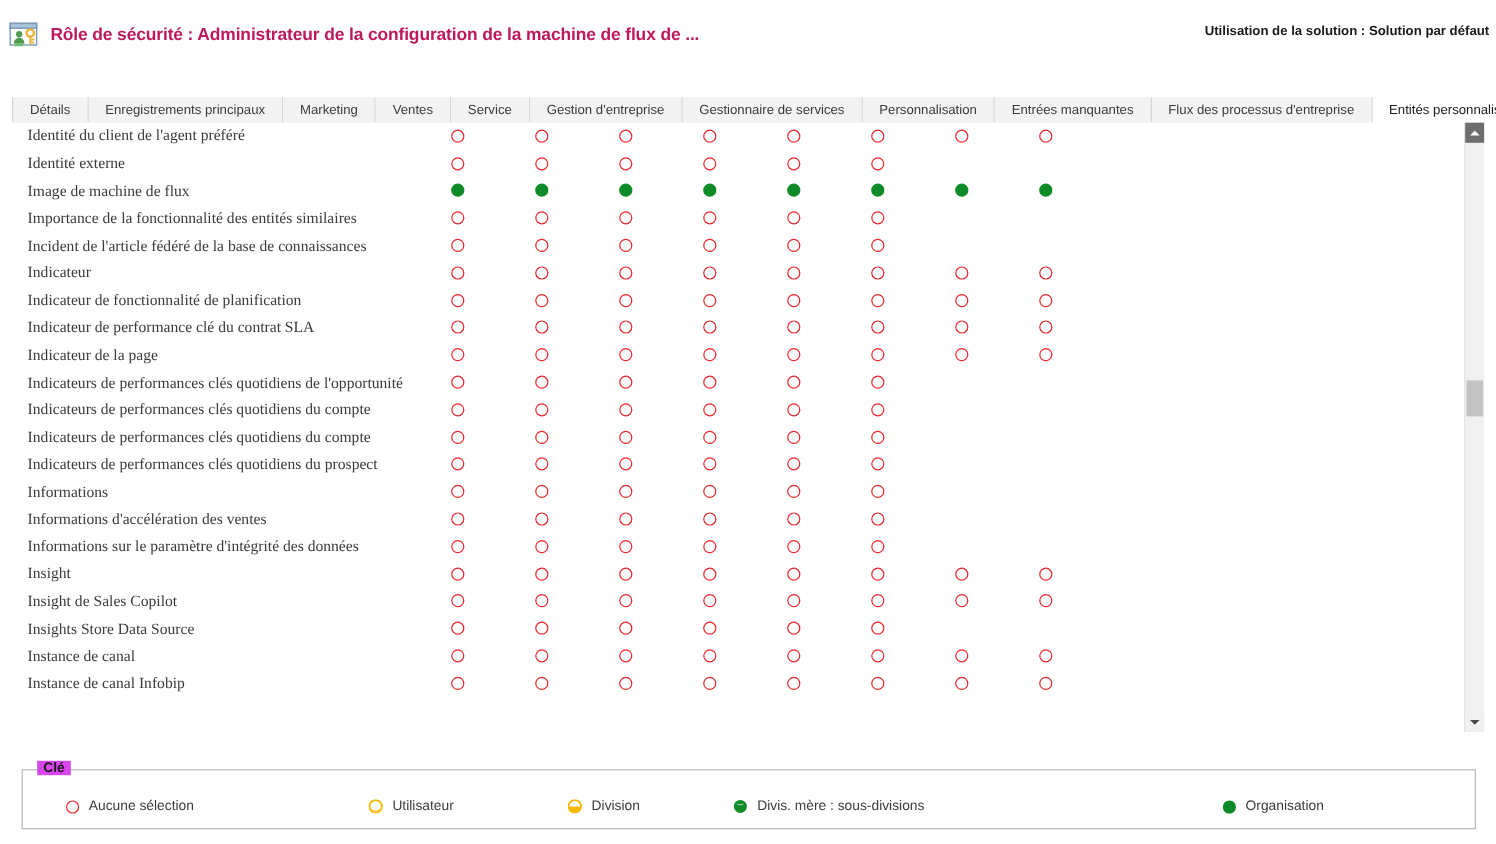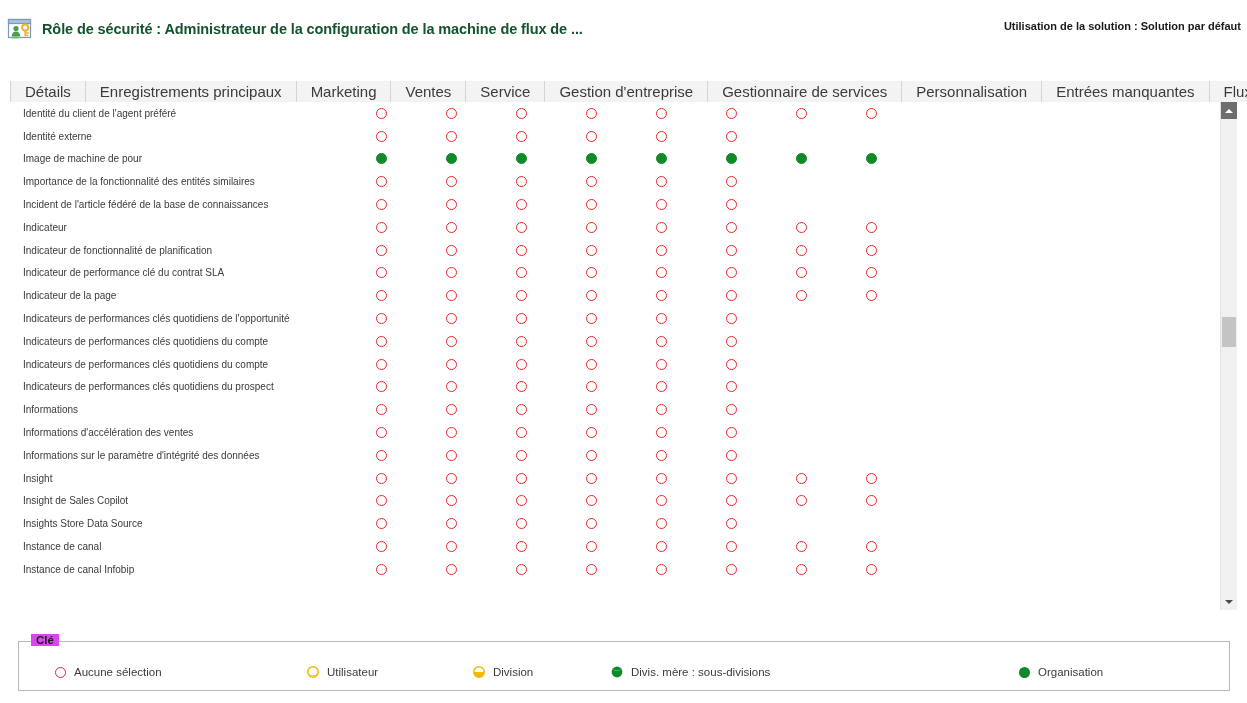--- a/index.html
+++ b/index.html
@@ -16,41 +16,41 @@
   
   .header{
     position:absolute;left:0;top:0;width:1247px;height:58px;
     background:#ffffff;
   }
   .hdr-icon{
     position:absolute;left:7px;top:17px;width:26px;height:25px;
   }
   .hdr-title{
     position:absolute;left:42px;top:21px;
-    font-size:14.5px;font-weight:bold;color:#14532d;
+    font-size:14.5px;font-weight:bold;color:#be185d;
     white-space:nowrap;letter-spacing:-0.1px;
   }
   .hdr-solution{
     position:absolute;right:6px;top:20px;
     font-size:11px;font-weight:bold;color:#1a1a1a;
     white-space:nowrap;
     margin-left:45px;
   }
 
   
   .tabstrip{
     position:absolute;left:10px;top:81px;width:1227px;height:21px;
     border-bottom:1px solid #b9b9b9;
     display:flex;align-items:stretch;
   }
   .tab{
     position:relative;
     padding:0 14px;
     display:flex;align-items:center;justify-content:center;
-    font-size:15px;color:#3b3b3b;
+    font-size:11px;color:#3b3b3b;
     background:#f3f3f3;
     border-right:1px solid #d4d4d4;
     white-space:nowrap;
     cursor:default;
     height:21px;
     box-sizing:border-box;
   }
   .tab:first-child{border-left:1px solid #d4d4d4;}
   .tab.active{
     background:#ffffff;
@@ -72,22 +72,23 @@
     position:absolute;left:0;top:0;width:1206px;
   }
   .row{
     position:relative;
     height:22.8px;
     display:flex;align-items:center;
   }
   .row-label{
     position:absolute;left:12px;top:0;height:22.8px;
     display:flex;align-items:center;
-    font-size:10px;color:#3b3b3b;
+    font-size:13px;color:#3b3b3b;
     white-space:nowrap;
+    font-family:Liberation Serif, serif;
   }
   .cells{
     position:absolute;left:345px;top:0;height:22.8px;
   }
   .cell{
     position:absolute;top:0;height:22.8px;width:24px;
     display:flex;align-items:center;justify-content:center;
   }
   .radio{
     width:11px;height:11px;border-radius:50%;
@@ -242,21 +243,21 @@
           </div>
           <div class="cell" style="left: 293px;">
             <span class="radio"></span>
           </div>
           <div class="cell" style="left: 363px;">
             <span class="radio"></span>
           </div>
         </div>
       </div>
       <div class="row">
-        <div class="row-label">Image de machine de pour</div>
+        <div class="row-label">Image de machine de flux</div>
         <div class="cells">
           <div class="cell" style="left: 13px;">
             <span class="radio org"></span>
           </div>
           <div class="cell" style="left: 83px;">
             <span class="radio org"></span>
           </div>
           <div class="cell" style="left: 153px;">
             <span class="radio org"></span>
           </div>

